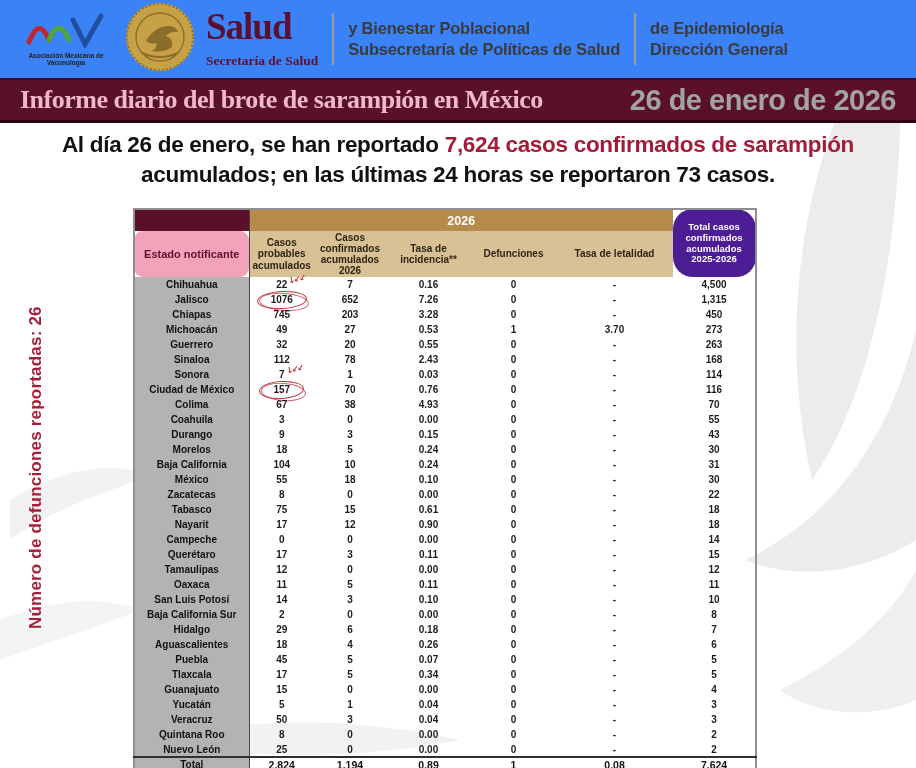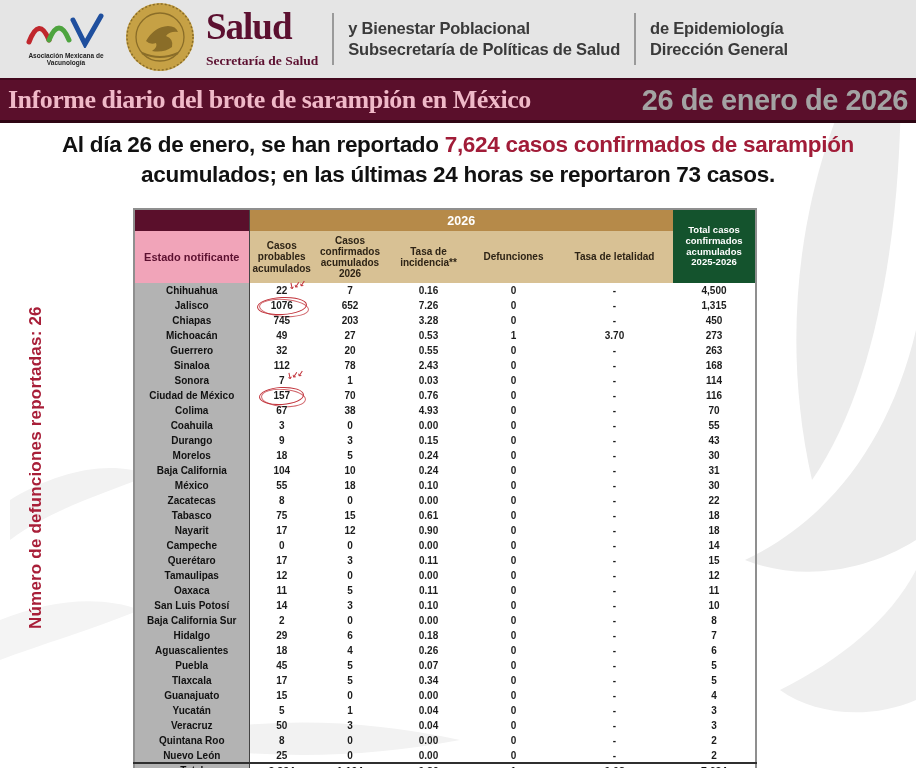--- a/index.html
+++ b/index.html
@@ -4,35 +4,35 @@
 <style>
   * { margin:0; padding:0; box-sizing:border-box; }
   html,body { width:916px; height:768px; background:#ffffff; overflow:hidden;
               font-family:"Liberation Sans", sans-serif; }
   body { position:relative; }
 
   
   .watermark { position:absolute; inset:0; z-index:0; pointer-events:none; }
 
   
-  .report-header { position:relative; z-index:2; height:78px; background:#e5e5e5;
+  .report-header { position:relative; z-index:2; height:78px; background:#3b82f6;
     display:flex; align-items:center; padding-left:14px; }
   .amv { width:104px; text-align:center; }
   .amv-caption { font-size:6.5px; font-weight:700; color:#222; line-height:1.15; }
   .seal { margin-left:6px; }
   .salud-block { margin-left:10px; color:#5c1030; font-family:"Liberation Serif", serif; }
   .salud-title { font-size:37px; font-weight:700; line-height:0.95; letter-spacing:-1px; }
   .salud-sub   { font-size:13.5px; font-weight:700; margin-top:8px; }
   .vdiv { width:2px; height:52px; background:#9a9a9a; margin:0 14px; }
   .org { font-size:16.5px; font-weight:700; color:#3a3a3a; line-height:1.25; letter-spacing:-0.2px; }
 
   
   .banner { position:relative; z-index:2; height:45px; background:#5a0f2b;
     border-top:2px solid #43091f; border-bottom:3px solid #2e0513;
-    display:flex; align-items:center; justify-content:space-between; padding:0 8px; }
+    display:flex; align-items:center; justify-content:space-between; padding:0 20px; }
   .banner-title { color:#f0b9c8; font-family:"Liberation Serif", serif;
     font-weight:700; font-size:26px; letter-spacing:-0.5px; }
   .banner-date { color:#a3a3a3; font-weight:700; font-size:29px; letter-spacing:-0.5px; }
 
   
   .headline { position:relative; z-index:2; margin-top:7px; text-align:center;
     font-weight:700; font-size:22.5px; line-height:30px; color:#111; letter-spacing:-0.3px; }
   .headline .hl { color:#a11c38; }
 
   
@@ -42,25 +42,25 @@
 
   
   .table-wrap { position:absolute; z-index:2; left:133px; top:208px; width:622px; }
   table.cases { width:622px; border-collapse:collapse; table-layout:fixed;
     border:2px solid #8f8f8f; }
   table.cases th, table.cases td { padding:0; text-align:center; vertical-align:middle; }
 
   th.state-top { background:#5a0f2b; height:22px; border-right:1.5px solid #444; }
   th.year-band { background:#b68a49; color:#fff; font-size:12.5px; font-weight:700; height:22px; }
   th.state-head { background:#f1a4b9; color:#5c1030; font-size:11px; font-weight:700;
-    height:52px; border-right:1.5px solid #444; }
+    height:46px; border-right:1.5px solid #444;border-radius:9px; }
   th.col-head { background:#d8c194; color:#2e2416; font-size:10px; font-weight:700;
     line-height:1.12; }
-  th.total-head { background:#14532d; color:#fff; font-size:9.5px; font-weight:700;
-    line-height:1.15; padding:0 2px; }
+  th.total-head { background:#4c1d95; color:#fff; font-size:9.5px; font-weight:700;
+    line-height:1.15; padding:0 2px;border-radius:20px; }
 
   tbody tr { height:15px; }
   tbody td { font-size:10px; font-weight:700; color:#1c1c1c; position:relative; overflow:visible; }
   td.state { background:#b3b3b3; color:#111; border-right:1.5px solid #444; font-size:10px; }
 
   tfoot tr { height:15px; }
   tfoot td { font-size:10.5px; font-weight:700; color:#111;
     border-top:2px solid #2f2f2f; border-bottom:2.5px solid #2f2f2f;margin-top:7px; }
   tfoot td.state { background:#b3b3b3; }
 

